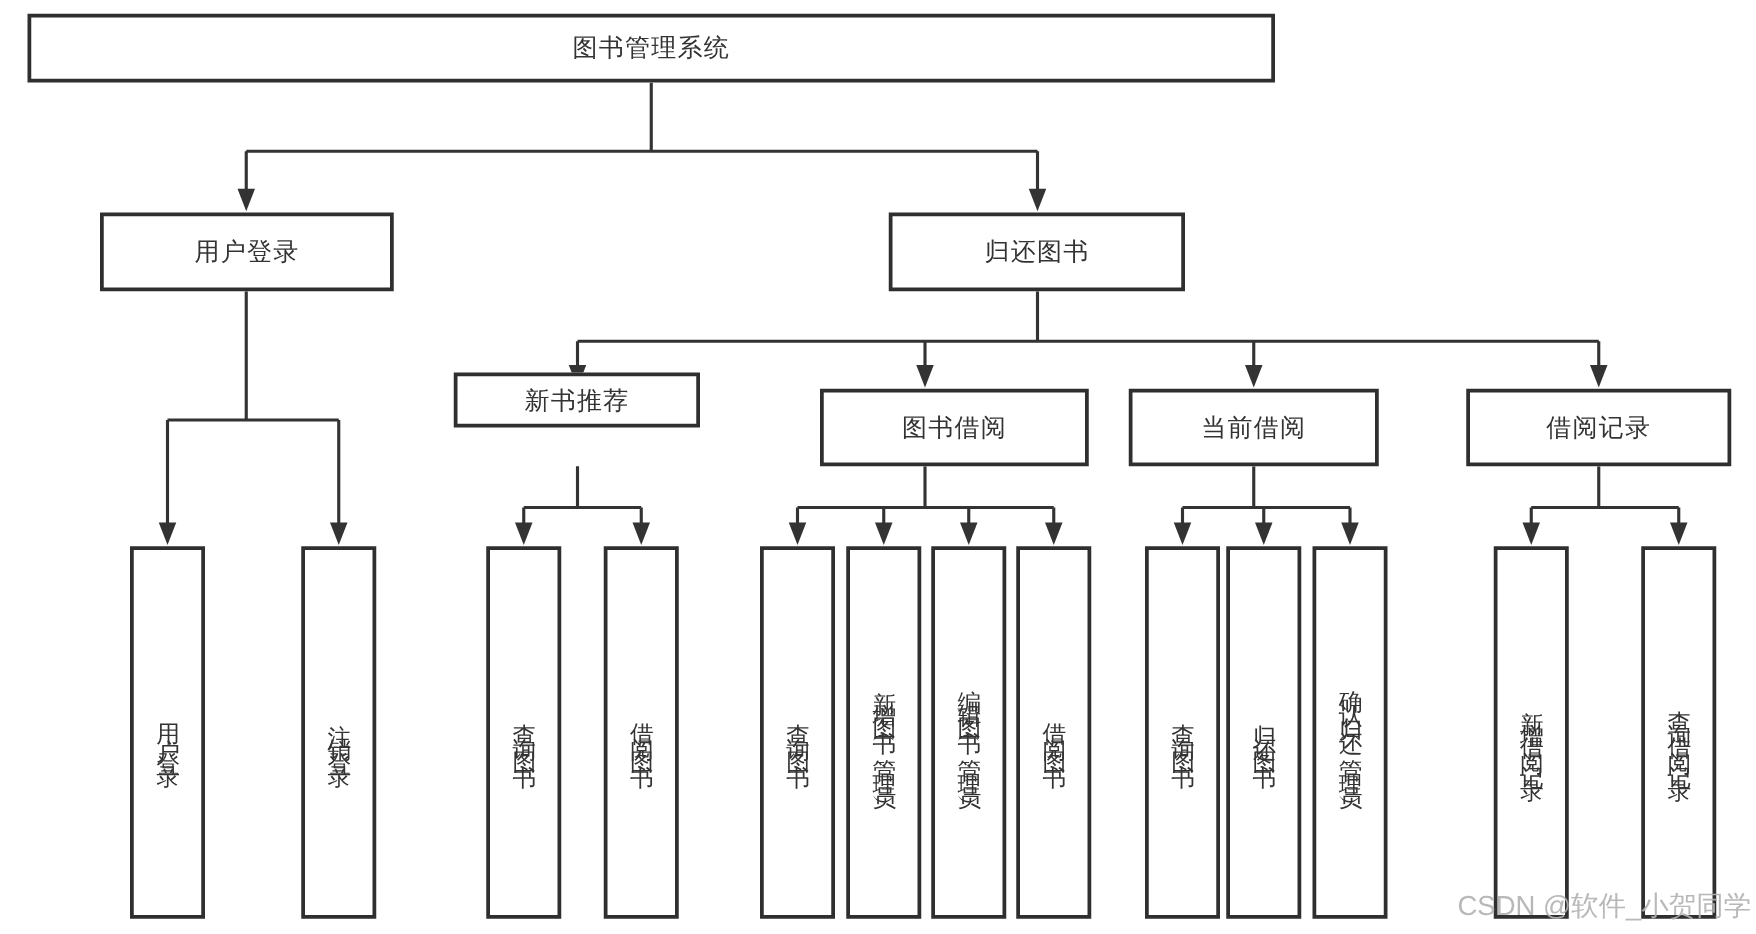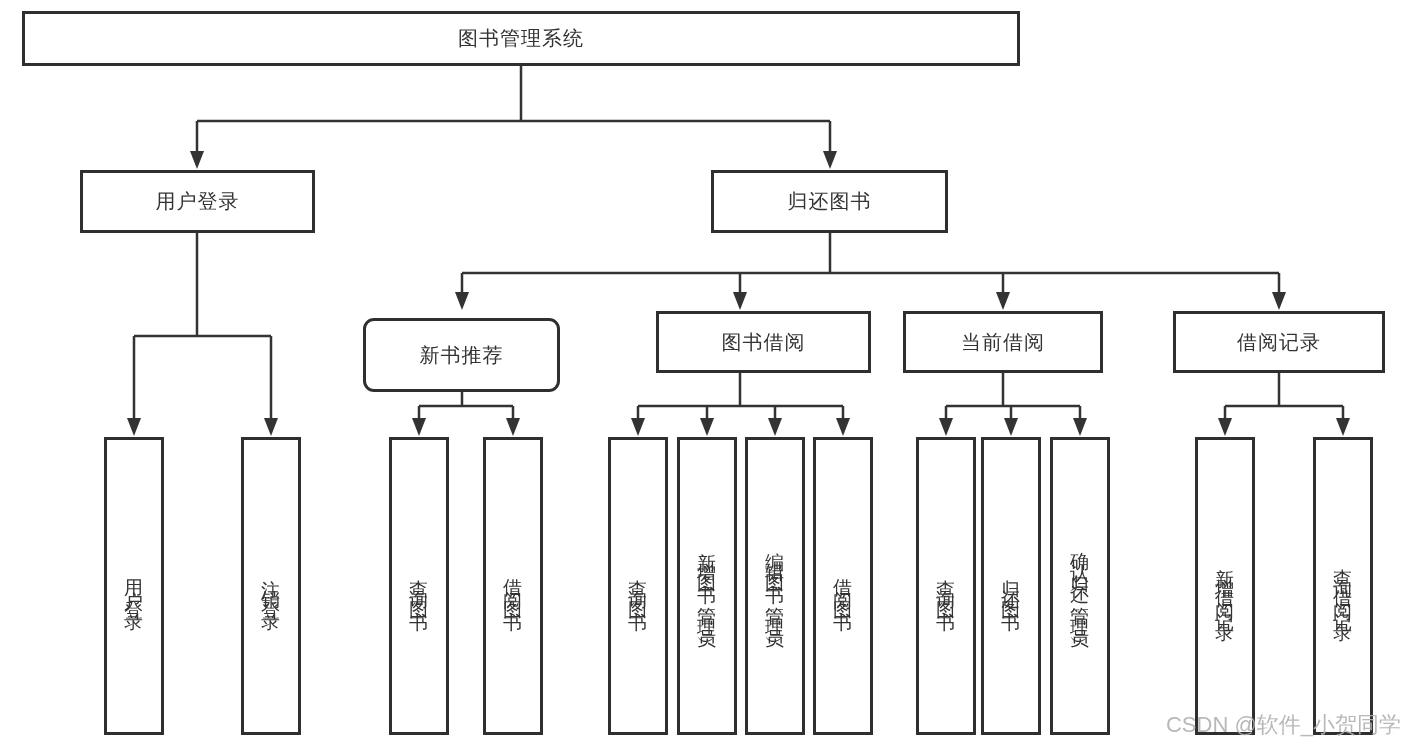--- a/index.html
+++ b/index.html
@@ -59,21 +59,21 @@
     letter-spacing: 11px;
     line-height: 1;
     color: #333333;
   }
   
   #root { left: 22px; top: 11px; width: 998px; height: 55px; }
   
   #l2-0 { left: 80px;  top: 170px; width: 235px; height: 63px; }
   #l2-1 { left: 711px; top: 170px; width: 237px; height: 63px; }
   
-  #l3-0 { left: 363px;  top: 318px; width: 197px; height: 74px; border-radius: 11px; }
+  #l3-0 { left: 363px;  top: 298px; width: 197px; height: 44px; }
   #l3-1 { left: 632px;  top: 311px; width: 215px; height: 62px; margin-left: 24px; }
   #l3-2 { left: 903px;  top: 311px; width: 200px; height: 62px; }
   #l3-3 { left: 1173px; top: 311px; width: 212px; height: 62px; }
   
   #leaf-0  { left: 104px; }
   #leaf-1  { left: 241px; }
   #leaf-2  { left: 389px; }
   #leaf-3  { left: 483px; }
   #leaf-4  { left: 608px; }
   #leaf-5  { left: 677px; }

